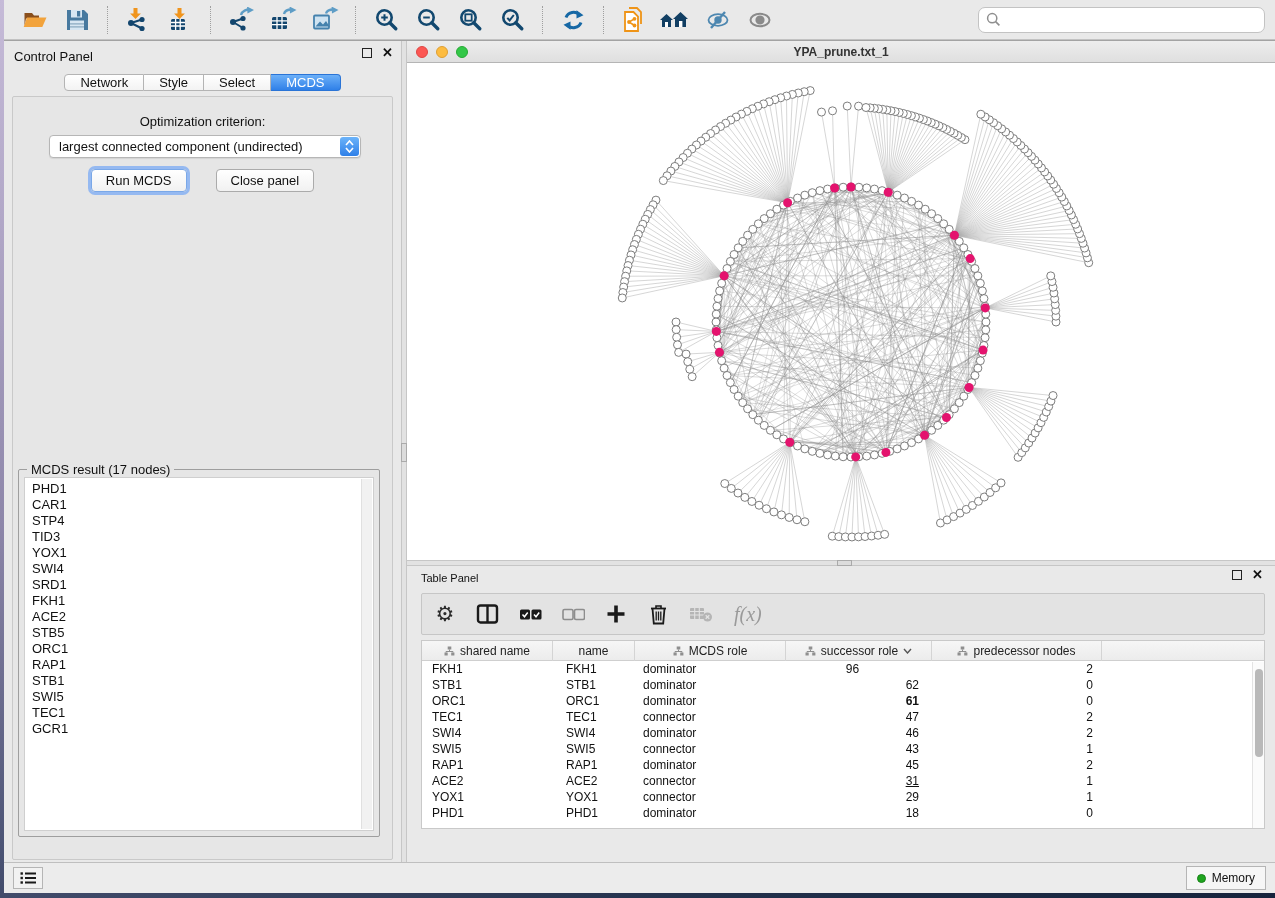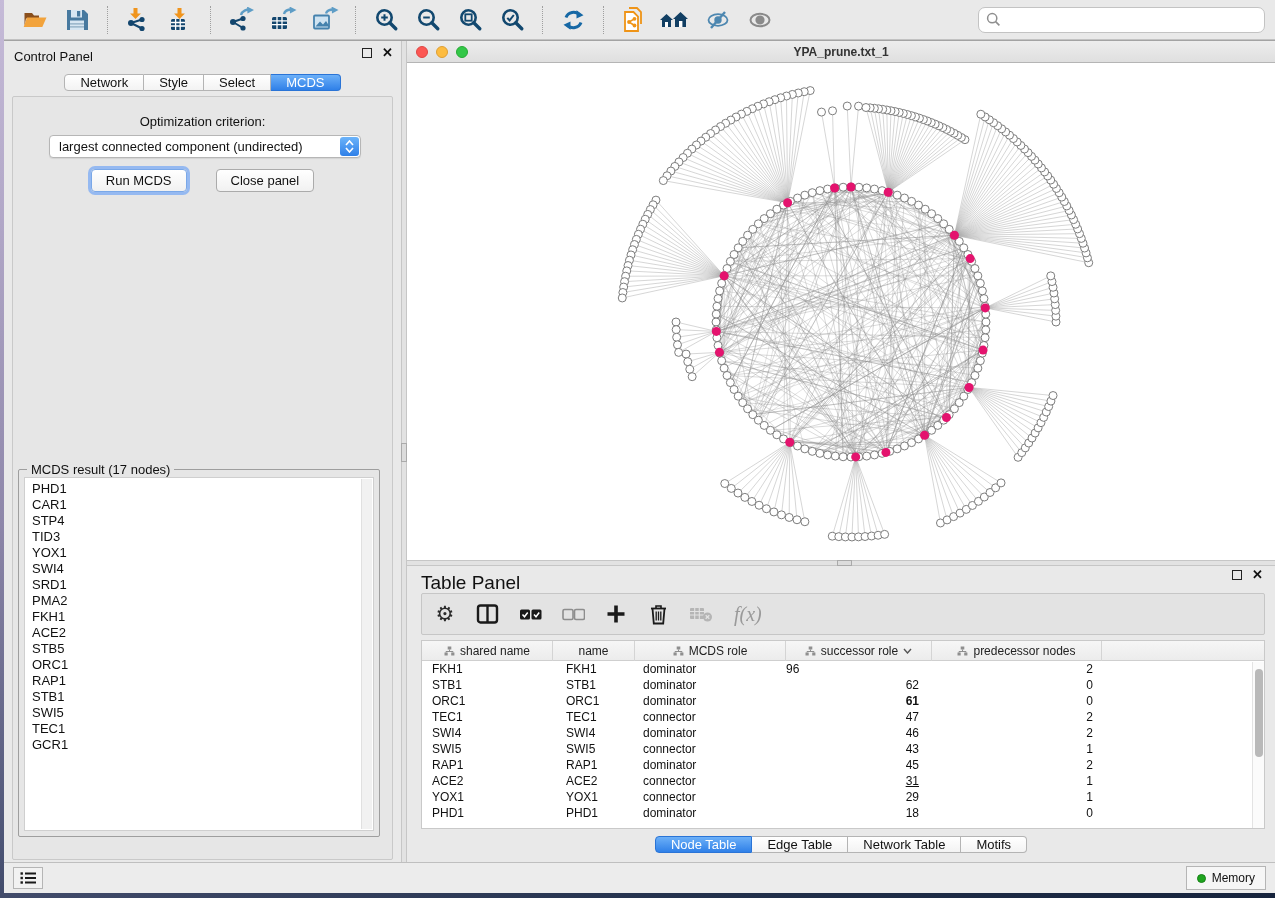--- a/index.html
+++ b/index.html
@@ -75,21 +75,21 @@
   .tlight { width:12px; height:12px; border-radius:50%; }
   .tl-red { background:#fc5753; border:1px solid #df4744; }
   .tl-yellow { background:#fdbc40; border:1px solid #de9f34; }
   .tl-green { background:#33c748; border:1px solid #27aa35; }
   .net-title { position:absolute; left:0; right:0; top:4px; text-align:center; font-size:12px; font-weight:bold; color:#333; }
   .net-canvas { position:absolute; left:0; top:22px; right:0; bottom:0; background:#fff; }
 
   
   .table-panel { position:absolute; left:0; top:525px; right:0; bottom:0; background:#e9e9e9; }
   .tp-head { position:relative; height:24px; }
-  .tp-title { position:absolute; left:14px; top:6px; font-size:19px; color:#111; }
+  .tp-title { position:absolute; left:14px; top:6px; font-size:11px; color:#111; }
   .tp-toolbar { position:absolute; left:14px; right:10px; top:27px; height:42px; background:#e3e3e3;
                 border:1px solid #c6c6c6; border-radius:2px; display:flex; align-items:center; padding:0 12px; gap:20px; }
   .tp-ic { display:flex; align-items:center; justify-content:center; min-width:22px; height:26px; }
   .gear-glyph { font-size:21px; color:#2b2b2b; line-height:22px; }
   .fx-glyph { font-family:"Liberation Serif",serif; font-style:italic; font-size:20px; color:#9a9a9a; }
 
   .table-wrap { position:absolute; left:14px; right:10px; top:74px; height:189px; background:#fff;
                 border:1px solid #c9c9c9; overflow:hidden; }
   .thead { display:flex; height:20px; background:linear-gradient(#f6f6f6,#ececec); border-bottom:1px solid #cfcfcf; }
   .th { display:flex; align-items:center; justify-content:center; gap:5px; font-size:12px; color:#222;
@@ -303,21 +303,20 @@
         <span class="groupbox-title">MCDS result (17 nodes)</span>
         <div class="result-list">
           <ul id="result-ul">
               <li>PHD1</li>
               <li>CAR1</li>
               <li>STP4</li>
               <li>TID3</li>
               <li>YOX1</li>
               <li>SWI4</li>
               <li>SRD1</li>
-              <li>PMA2</li>
               <li>FKH1</li>
               <li>ACE2</li>
               <li>STB5</li>
               <li>ORC1</li>
               <li>RAP1</li>
               <li>STB1</li>
               <li>SWI5</li>
               <li>TEC1</li>
               <li>GCR1</li>
             </ul>
@@ -1318,21 +1317,21 @@
                 <path d="M5.5 3.5v2M2 6.5v-1h7v1" stroke="#8f8f8f" fill="none"></path>
               </svg>
               <span>predecessor nodes</span>
             </div>
           </div>
         <div id="table-body">
             <div class="tr">
               <div class="td" style="width: 131px; text-align: left; padding-left: 10px;">FKH1</div>
               <div class="td" style="width: 82px; text-align: left; padding-left: 13px;">FKH1</div>
               <div class="td" style="width: 151px; text-align: left; padding-left: 8px;">dominator</div>
-              <div class="td" style="width: 146px; text-align: left; padding-right: 13px;">96</div>
+              <div class="td" style="width: 146px; text-align: center; padding-right: 13px;">96</div>
               <div class="td" style="width: 170px; text-align: right; padding-right: 9px;">2</div>
             </div>
             <div class="tr">
               <div class="td" style="width: 131px; text-align: left; padding-left: 10px;">STB1</div>
               <div class="td" style="width: 82px; text-align: left; padding-left: 13px;">STB1</div>
               <div class="td" style="width: 151px; text-align: left; padding-left: 8px;">dominator</div>
               <div class="td" style="width: 146px; text-align: right; padding-right: 13px;">62</div>
               <div class="td" style="width: 170px; text-align: right; padding-right: 9px;">0</div>
             </div>
             <div class="tr">
@@ -1390,26 +1389,20 @@
               <div class="td" style="width: 151px; text-align: left; padding-left: 8px;">dominator</div>
               <div class="td" style="width: 146px; text-align: right; padding-right: 13px;">18</div>
               <div class="td" style="width: 170px; text-align: right; padding-right: 9px;">0</div>
             </div>
           </div>
         <span class="tbl-scroll">
             <span class="tbl-thumb"></span>
           </span>
       </div>
 
-      <div class="tp-tabs seg-tabs" style="position:absolute;" id="table-tabs">
-          <div class="seg-tab active">Node Table</div>
-          <div class="seg-tab">Edge Table</div>
-          <div class="seg-tab">Network Table</div>
-          <div class="seg-tab">Motifs</div>
-        </div>
     </div>
   </div>
 
   <div class="statusbar">
     <span class="list-btn">
       <svg width="17" height="14" viewBox="0 0 17 14">
           <g stroke="#1a1a1a" stroke-width="2">
             <line x1="5" y1="2.5" x2="16" y2="2.5"></line>
             <line x1="5" y1="7" x2="16" y2="7"></line>
             <line x1="5" y1="11.5" x2="16" y2="11.5"></line>

